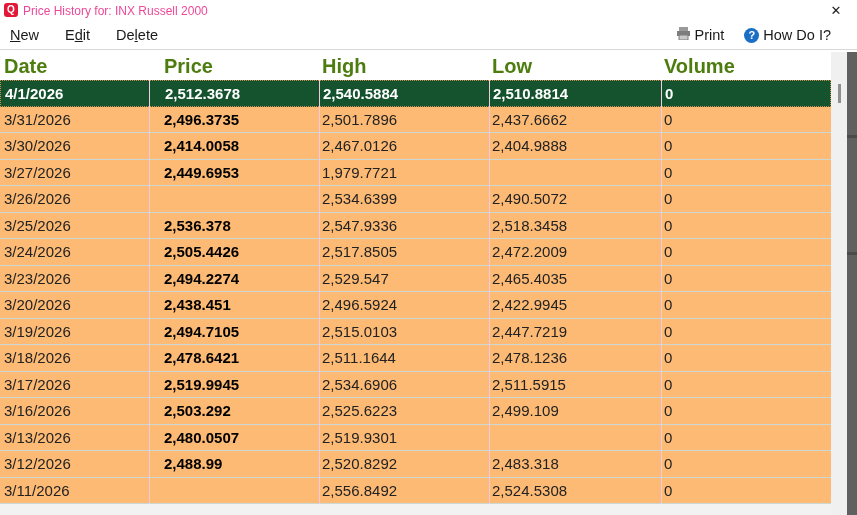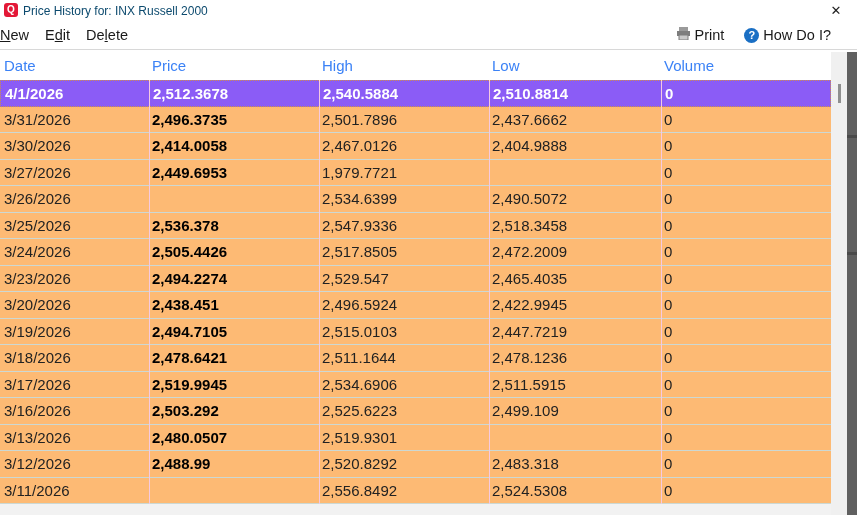--- a/index.html
+++ b/index.html
@@ -3,47 +3,47 @@
 <meta charset="utf-8">
 <style>
   html,body{margin:0;padding:0;background:#ffffff;}
   body{width:857px;height:515px;overflow:hidden;font-family:"Liberation Sans",sans-serif;color:#1a1a1a;}
   .stage{position:relative;width:857px;height:515px;background:#ffffff;}
 
   
   .titlebar{position:absolute;left:0;top:0;width:857px;height:21px;background:#ffffff;}
   .qicon{position:absolute;left:4px;top:3px;width:14px;height:14px;border-radius:3px;
          background:#e31837;color:#fff;font-size:10px;font-weight:bold;text-align:center;line-height:14px;}
-  .wtitle{position:absolute;left:23px;top:4px;font-size:12px;color:#0c4a6e;white-space:nowrap;}
+  .wtitle{position:absolute;left:23px;top:4px;font-size:12px;color:#ec4899;white-space:nowrap;}
   .closebtn{position:absolute;left:824px;top:1px;width:24px;height:19px;text-align:center;
             line-height:19px;font-size:13px;color:#222;cursor:default;}
 
   
   .menubar{position:absolute;left:0;top:21px;width:857px;height:29px;background:#ffffff;
            border-bottom:1px solid #d8d8d8;box-sizing:border-box;display:flex;align-items:center;
            font-size:14.5px;}
-  .mitem{margin-right:16px;white-space:nowrap;}
+  .mitem{margin-left:10px;margin-right:16px;white-space:nowrap;}
   .mitem .key{text-decoration:underline;}
   .mright{margin-left:auto;display:flex;align-items:center;gap:6px;padding-right:26px;}
   .printwrap{display:flex;align-items:center;gap:3px;margin-right:14px;}
   .helpwrap{display:flex;align-items:center;gap:4px;}
   .helpicon{width:15px;height:15px;border-radius:50%;background:#1a6fc4;color:#fff;font-size:11px;
             font-weight:bold;text-align:center;line-height:15px;}
   .printer{display:inline-block;}
 
   
-  .hdrcell{position:absolute;top:53px;height:26px;line-height:26px;font-weight:normal;font-size:15px;color:#3b82f6;}
-  .c0{left:4px}.c1{left:152px}.c2{left:322px}.c3{left:492px}.c4{left:664px}
+  .hdrcell{position:absolute;top:53px;height:26px;line-height:26px;font-weight:bold;font-size:20px;color:#4d7c0f;}
+  .c0{left:4px}.c1{left:164px}.c2{left:322px}.c3{left:492px}.c4{left:664px}
 
   .rows{position:absolute;left:0;top:80px;width:831px;height:424px;}
   .trow{position:relative;width:831px;height:26.5px;box-sizing:border-box;
         border-bottom:1px solid #ccd8d3;background:#fdba74;font-size:15px;}
   .trow .cell{position:absolute;top:0;height:25px;line-height:25px;white-space:nowrap;color:#222;}
   .trow .cell.price{font-weight:bold;color:#000;}
-  .trow.selected{background:#8b5cf6;border:1px dotted #cc8f4d;}
+  .trow.selected{background:#14532d;border:1px dotted #cc8f4d;}
   .trow.selected .cell{color:#ffffff;font-weight:bold;}
 
   .vsep{position:absolute;top:80px;height:424px;width:1px;background:#f5c9e0;z-index:5;}
   .v1{left:149px}.v2{left:319px}.v3{left:489px}.v4{left:661px}
 
   .belowstrip{position:absolute;left:0;top:504px;width:831px;height:11px;background:#f2f2f2;}
 
   
   .scrolltrack{position:absolute;left:831px;top:52px;width:16px;height:463px;background:#f0f0f0;}
   .scrollthumb{position:absolute;left:7px;top:32px;width:3px;height:19px;background:#8f8f8f;}

